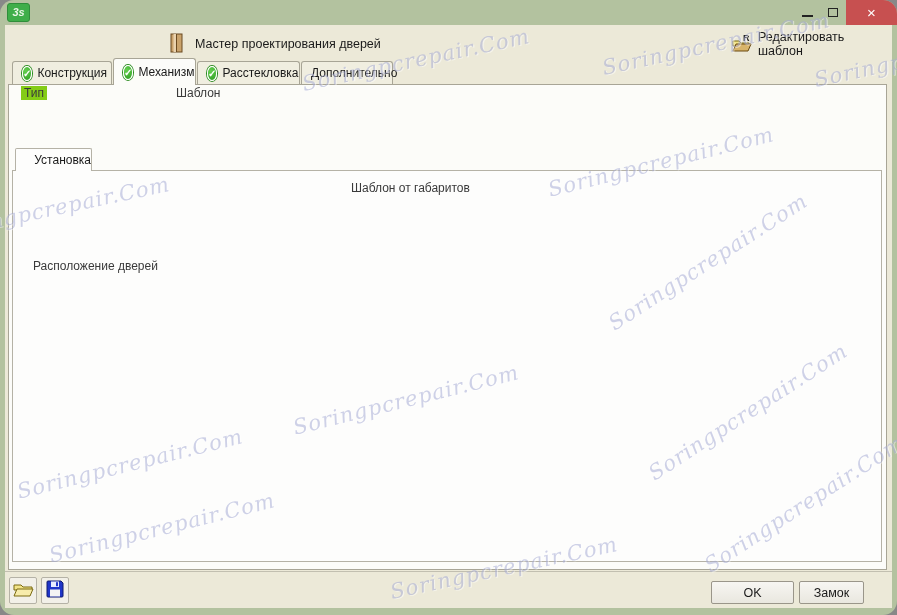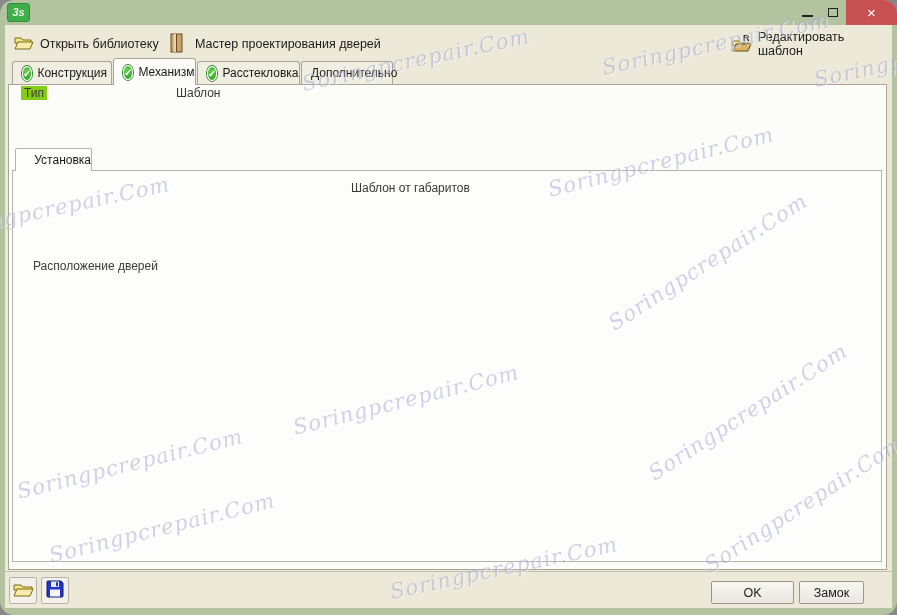--- a/index.html
+++ b/index.html
@@ -101,29 +101,20 @@
   <div class="abs winbtn btn-min">
       <span></span>
     </div>
   <div class="abs winbtn btn-max">
       <span></span>
     </div>
   <div class="abs winbtn btn-close">×</div>
 
   <div class="abs client"></div>
 
-  <div class="abs tbtn" style="left:8px;">
-    <span>
-      <svg width="20" height="16" viewBox="0 0 20 16">
-        <path d="M1 3 h6 l2 2 h8 v3 h-16 z" fill="#f2e489" stroke="#7a6a10" stroke-width="1"></path>
-        <path d="M1 14 L4 7 h15 l-3 7 z" fill="#f7ecab" stroke="#7a6a10" stroke-width="1"></path>
-      </svg>
-    </span>
-    <span>Открыть библиотеку</span>
-  </div>
 
   <div class="abs tbtn" style="left:164px;gap:12px;">
     <span>
       <svg width="13" height="20" viewBox="0 0 13 20">
         <rect x="1" y="1" width="11" height="18" fill="#caa36c" stroke="#6a4a20" stroke-width="1"></rect>
         <rect x="3.5" y="1" width="3" height="18" fill="#e9d2ae"></rect>
         <line x1="6.5" y1="1" x2="6.5" y2="19" stroke="#6a4a20" stroke-width="1"></line>
       </svg>
     </span>
     <span>Мастер проектирования дверей</span>

